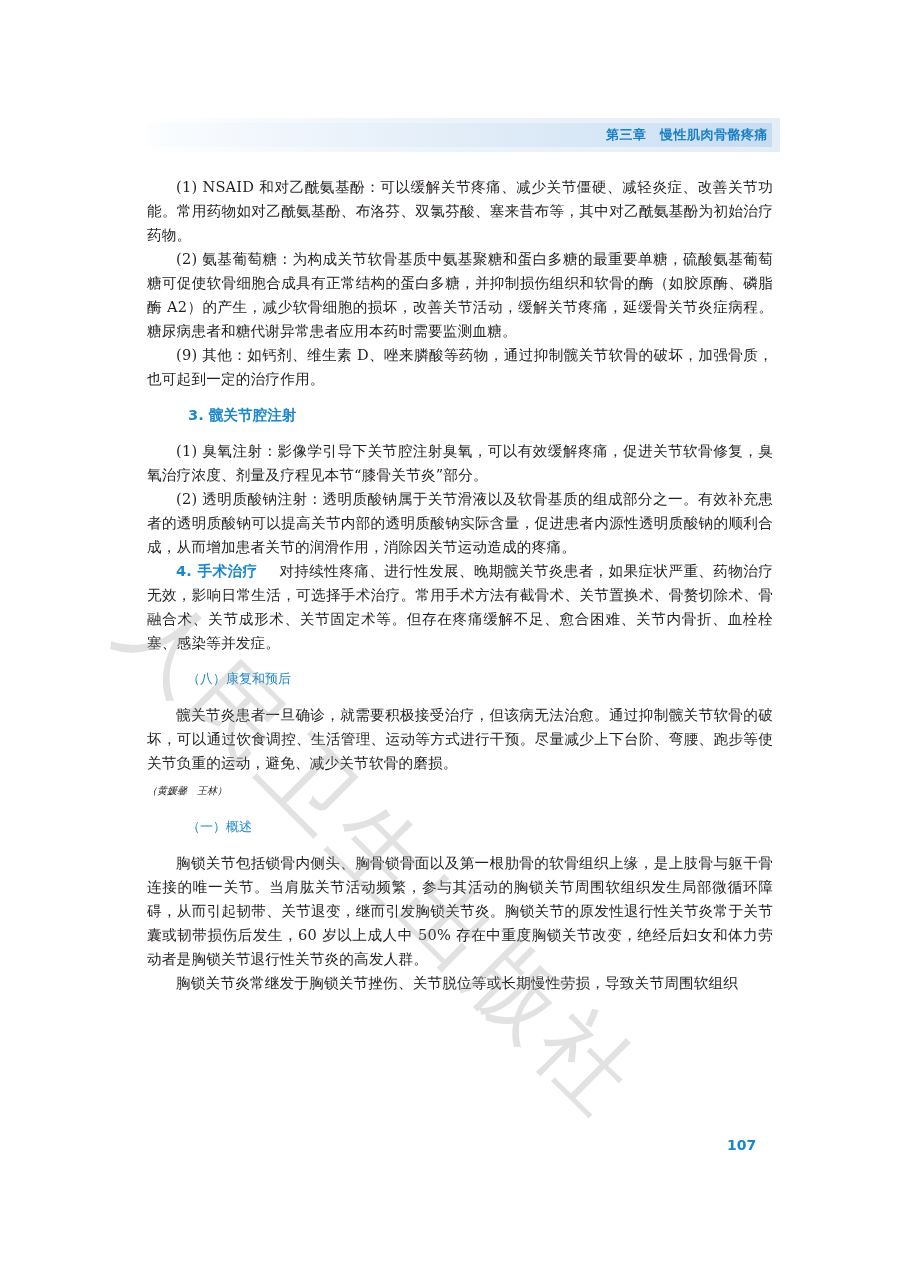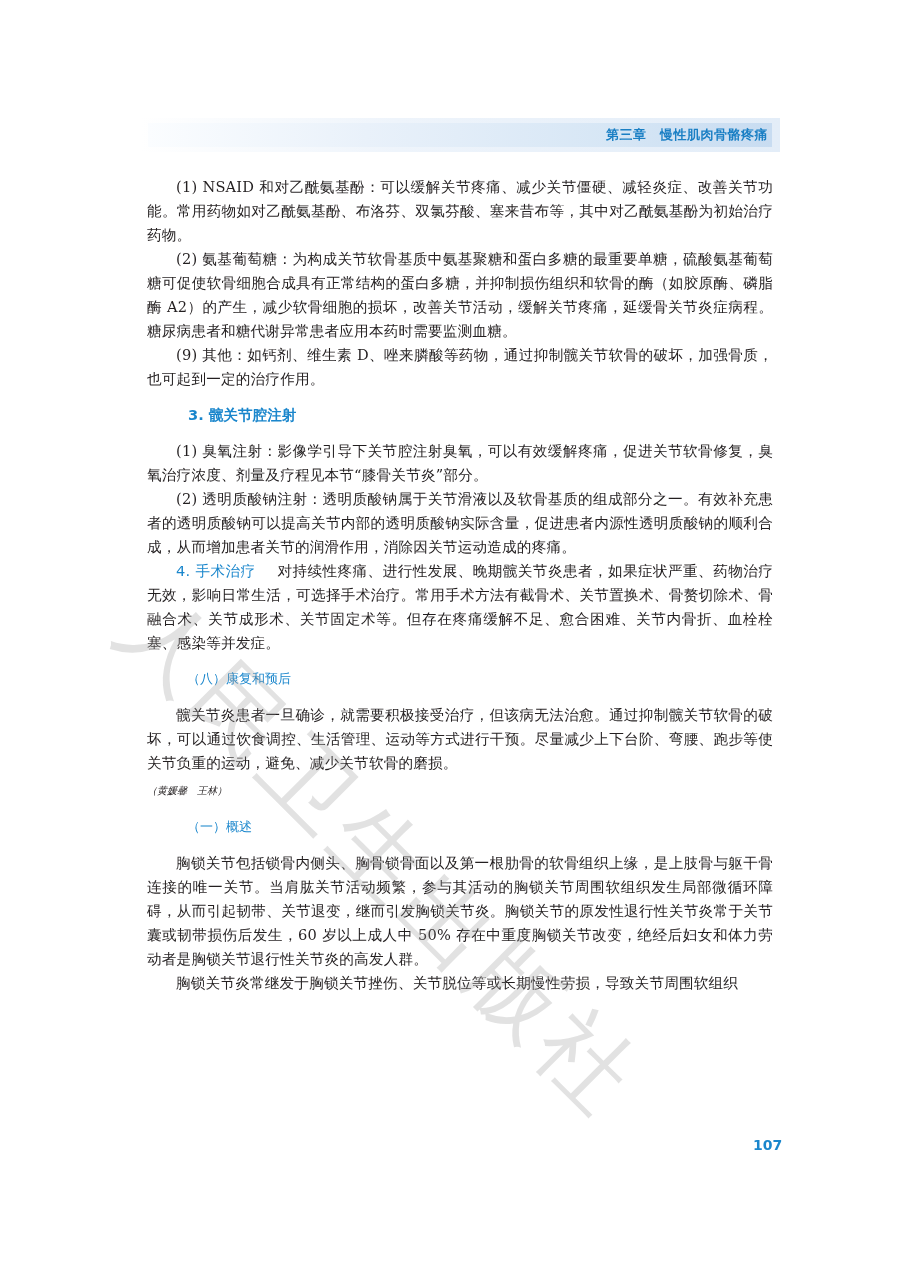--- a/index.html
+++ b/index.html
@@ -70,21 +70,21 @@
     .h-sub {
       font-family: "DejaVu Sans", "Liberation Sans", sans-serif;
       font-size: 13px;
       line-height: 24px;
       color: #1a86cc;
       margin: 12px;
       padding-left: 28px;
     }
     .inline-head {
       font-family: "DejaVu Sans", "Liberation Sans", sans-serif;
-      font-weight: normal;
+      font-weight: bold;
       color: #1a86cc;
       margin-right: 22px;
     }
     .author {
       font-size: 10px;
       line-height: 24px;
       text-align: left;
       margin: 4px 0 0 0;
       font-family: Liberation Serif, serif;
       font-style: italic;
@@ -94,21 +94,21 @@
       font-family: "DejaVu Sans", "Liberation Sans", sans-serif;
       font-size: 19px;
       color: #1a86cc;
       line-height: 28px;
       margin: 20px 0 8px 0;
       padding-left: 28px;
       font-weight: bold;
     }
     .page-number {
       position: absolute;
-      left: 753px; top: 1137px;
+      left: 727px; top: 1137px;
       font-family: "DejaVu Sans", "Liberation Sans", sans-serif;
       font-size: 14px;
       font-weight: bold;
       color: #1a86cc;
     }
     .watermark {
       position: absolute;
       left: 170px; top: 580px;
       width: 700px;
       transform: rotate(45deg);

